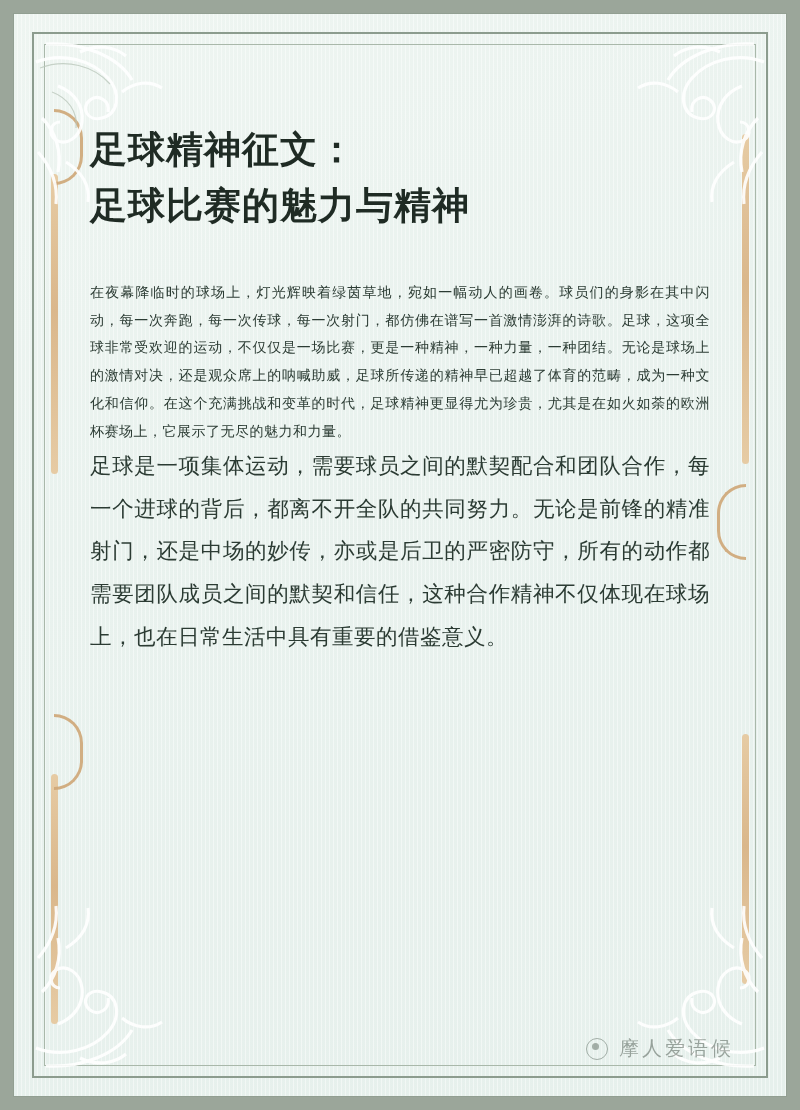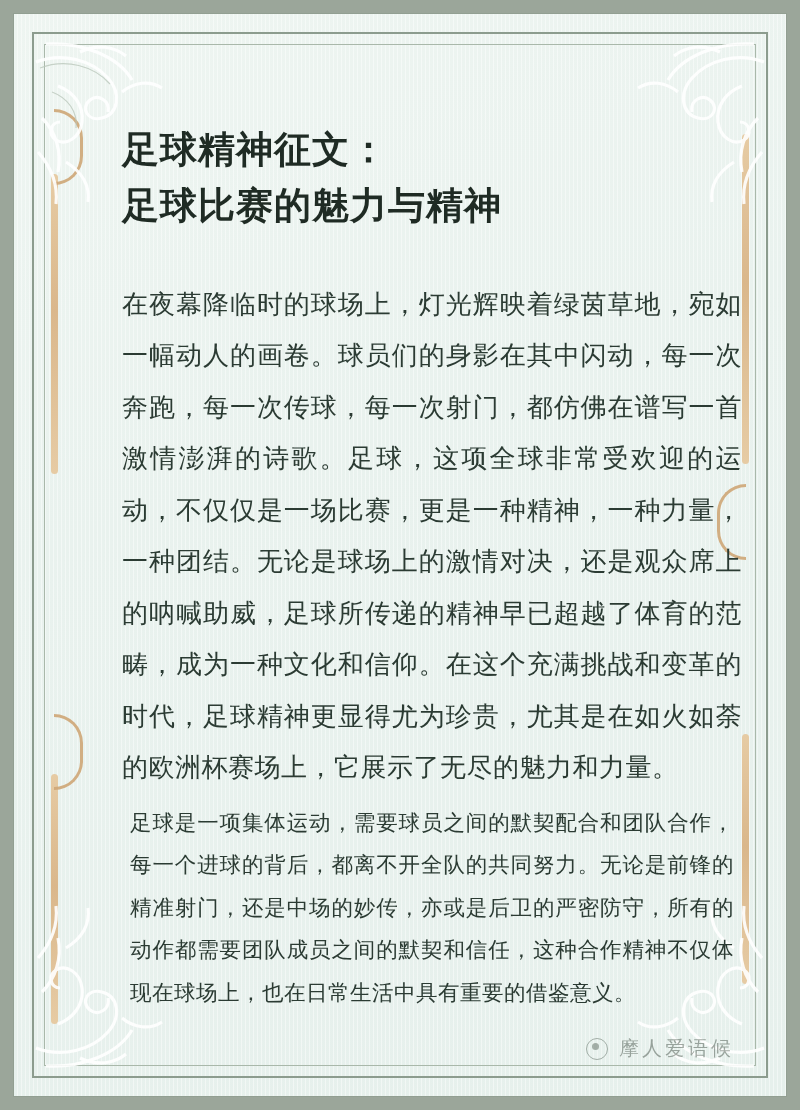--- a/index.html
+++ b/index.html
@@ -75,57 +75,57 @@
     border-radius: 0 40px 40px 0;
     opacity: .9;
   }
   .accent-curl.a { left: 40px; top: 95px; }
   .accent-curl.b { right: 40px; top: 470px; transform: scaleX(-1); }
   .accent-curl.c { left: 40px; top: 700px; }
 
   
   #content {
     position: absolute;
-    left: 108px;
+    left: 76px;
     top: 108px;
     width: 620px;
   }
 
   #title {
     font-family: "Liberation Sans", sans-serif;
     font-weight: bold;
     font-size: 37px;
     line-height: 1.5;
     color: #1f2b24;
     letter-spacing: 1px;
     margin: 0 0 46px 0;
     white-space: pre-line;
   }
 
   .para {
-    font-size: 26px;
+    font-size: 14px;
     line-height: 1.98;
     color: #2b3b33;
     margin: 0;
     text-align: justify;
     letter-spacing: 0.5px;
   }
 
   .section-head {
     font-size: 21.5px;
     line-height: 1.98;
     color: #2b3b33;
     margin: 44px 0 0 0;
     letter-spacing: 0.5px;
   }
   .section-body {
     font-size: 21.5px;
     line-height: 1.98;
     color: #2b3b33;
-    margin: 8px;
+    margin: 0;
     text-align: justify;
     letter-spacing: 0.5px;
   }
 
   
   #watermark {
     position: absolute;
     right: 52px;
     bottom: 34px;
     display: flex;

